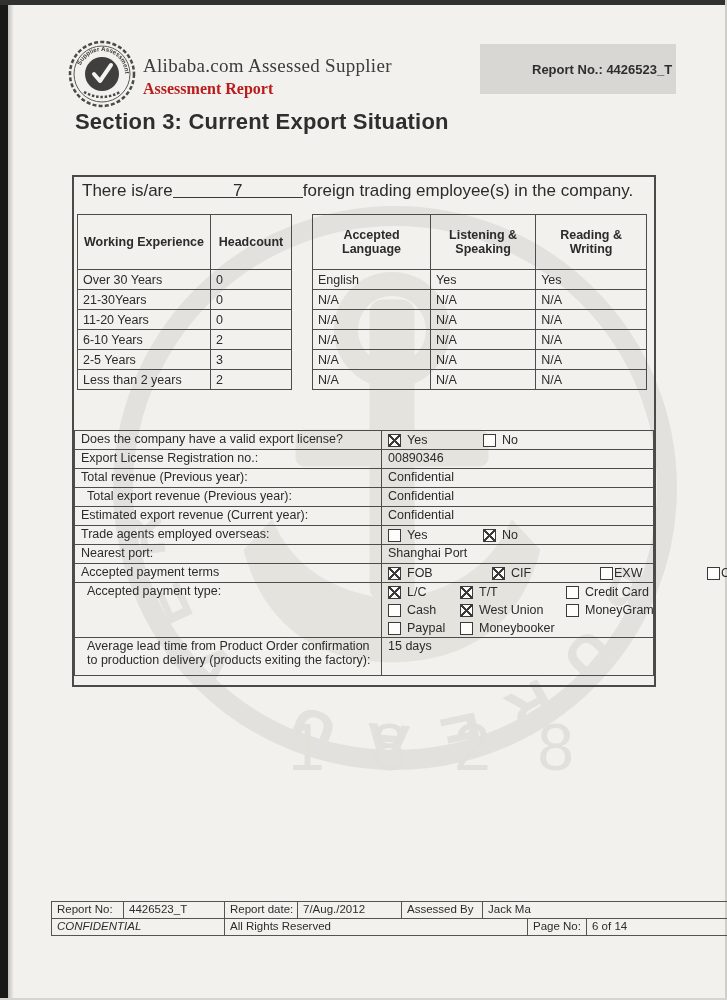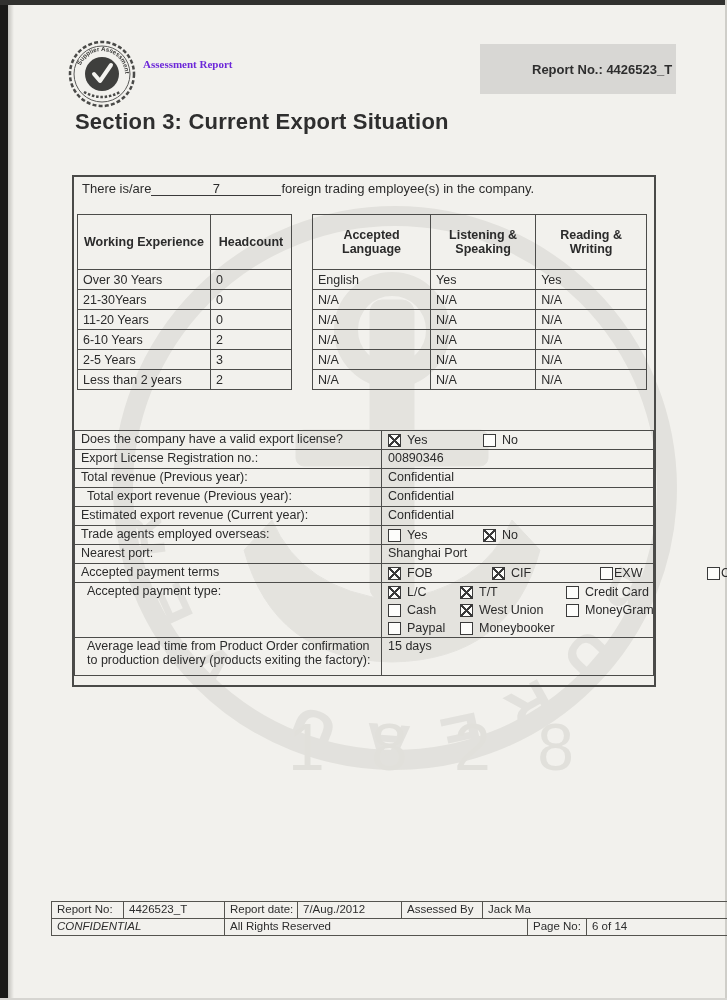--- a/index.html
+++ b/index.html
@@ -15,33 +15,33 @@
   .edge-bottom{position:absolute;left:0;bottom:0;width:727px;height:2px;background:#d6d5d1;}
   .paper-shade{position:absolute;left:8px;top:5px;width:6px;height:995px;background:linear-gradient(90deg,#c2c1bc,#f2f1ed);}
 
   
   .watermark{position:absolute;left:0;top:0;width:727px;height:1000px;pointer-events:none;}
 
   
   .badge{position:absolute;left:66px;top:38px;width:72px;height:72px;}
   .brand{position:absolute;left:143px;top:55px;font-family:"Liberation Serif",serif;}
   .brand-title{font-size:19px;color:#3c3c3c;letter-spacing:.3px;}
-  .brand-sub{font-size:11px;font-weight:bold;color:#6d28d9;margin-top:3px;}
+  .brand-sub{font-size:16px;font-weight:bold;color:#b91c1c;margin-top:3px;}
   .report-box{position:absolute;left:480px;top:44px;width:196px;height:50px;background:#d8d7d4;
     display:flex;align-items:center;padding-left:8px;box-sizing:border-box;}
   .report-box span{font-size:13px;font-weight:bold;color:#2e2e2e;padding-left:44px;}
 
   .section-title{position:absolute;left:75px;top:109px;font-size:22px;font-weight:bold;color:#2e2e2e;letter-spacing:.2px;}
 
   
   .panel{position:absolute;left:72px;top:175px;width:584px;height:512px;border:2px solid #4a4a48;box-sizing:border-box;background:transparent;}
   .panel-bar{height:17px;background:linear-gradient(180deg,#a8a7a4,#7f7e7b);border-bottom:2px solid #3c3c3a;
     display:flex;align-items:center;padding-left:6px;}
   .panel-bar span{font-size:12px;font-weight:bold;color:#1f1f1f;}
-  .emp-line{padding:4px 8px 0 8px;font-size:13px;height:20px;}
+  .emp-line{padding:4px 8px 0 8px;font-size:17px;height:20px;}
   .blank{display:inline-block;width:130px;border-bottom:1px solid #3a3a3a;text-align:center;line-height:13px;}
 
   .tables{display:flex;margin:13px 0 8px 3px;}
   table{border-collapse:collapse;font-size:12.5px;color:#2b2b2b;}
   .exp-table{width:215px;margin-right:20px;}
   .lang-table{width:335px;}
   .exp-table th,.exp-table td,.lang-table th,.lang-table td{border:1px solid #4c4c4a;padding:1px 5px;text-align:left;font-size:12.5px;}
   .exp-table th,.lang-table th{height:52px;font-weight:bold;text-align:center;vertical-align:middle;}
   .exp-table td,.lang-table td{height:17px;}
   .exp-c1{width:132px;} .exp-c2{width:71px;}
@@ -105,20 +105,21 @@
   <circle cx="36" cy="36" r="28" fill="none" stroke="#5a5a58" stroke-width="1"></circle>
   <circle cx="36" cy="36" r="17" fill="#3f3f3d"></circle>
   <path d="M 28 36 L 34 43 L 45 27" fill="none" stroke="#f4f3ef" stroke-width="4" stroke-linecap="round" stroke-linejoin="round"></path>
   <path id="badge-arc" d="M 36,36 m -23,0 a 23,23 0 1,1 46,0" fill="none"></path>
   <text font-family="Liberation Sans, sans-serif" font-size="6.2" font-weight="bold" fill="#3a3a38">
     <textPath href="#badge-arc" startOffset="12%">Supplier Assessment</textPath>
   </text>
   <path d="M 18 54 q 18 10 36 0" fill="none" stroke="#4a4a48" stroke-width="2.5" stroke-dasharray="2.5 1.8"></path>
 </svg>
 <div class="brand">
+  <div class="brand-title">Alibaba.com Assessed Supplier</div>
   <div class="brand-sub">Assessment Report</div>
 </div>
 <div class="report-box">
   <span>Report No.: 4426523_T</span>
 </div>
 
 <div class="section-title">Section 3: Current Export Situation</div>
 
 <div class="panel">
   <div class="emp-line">

